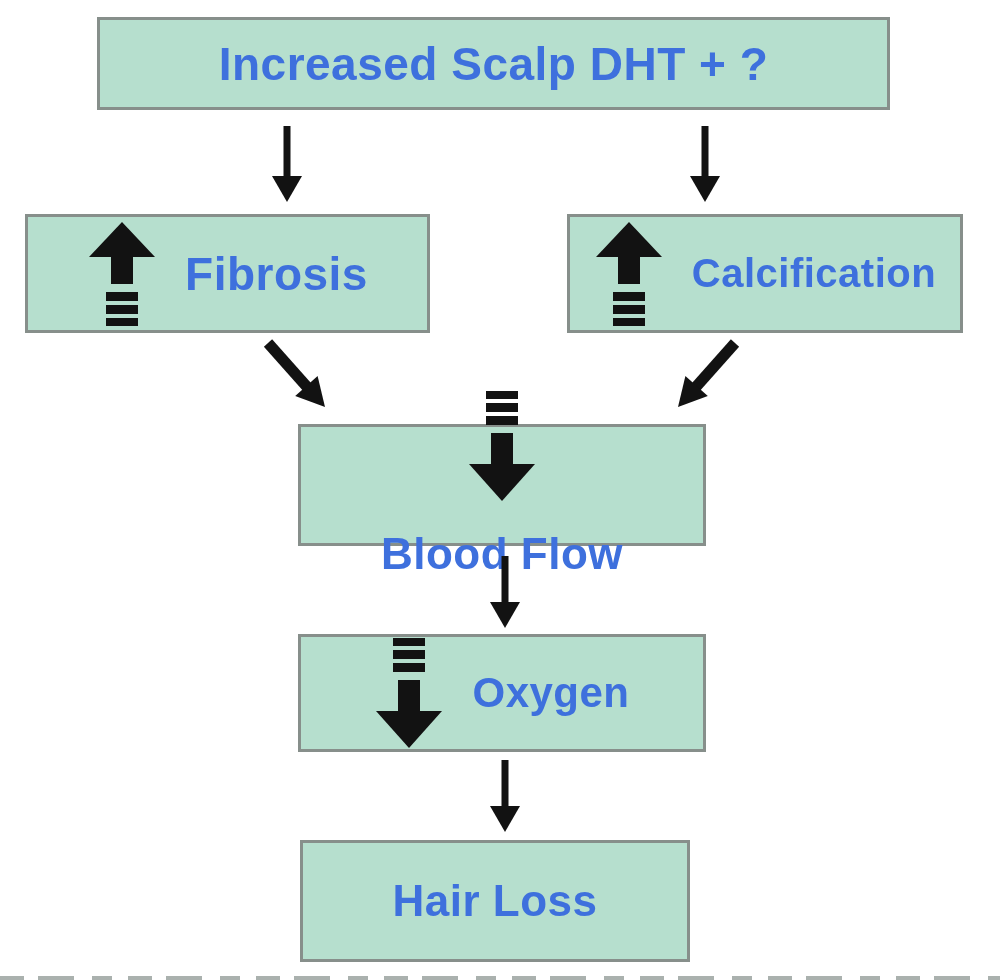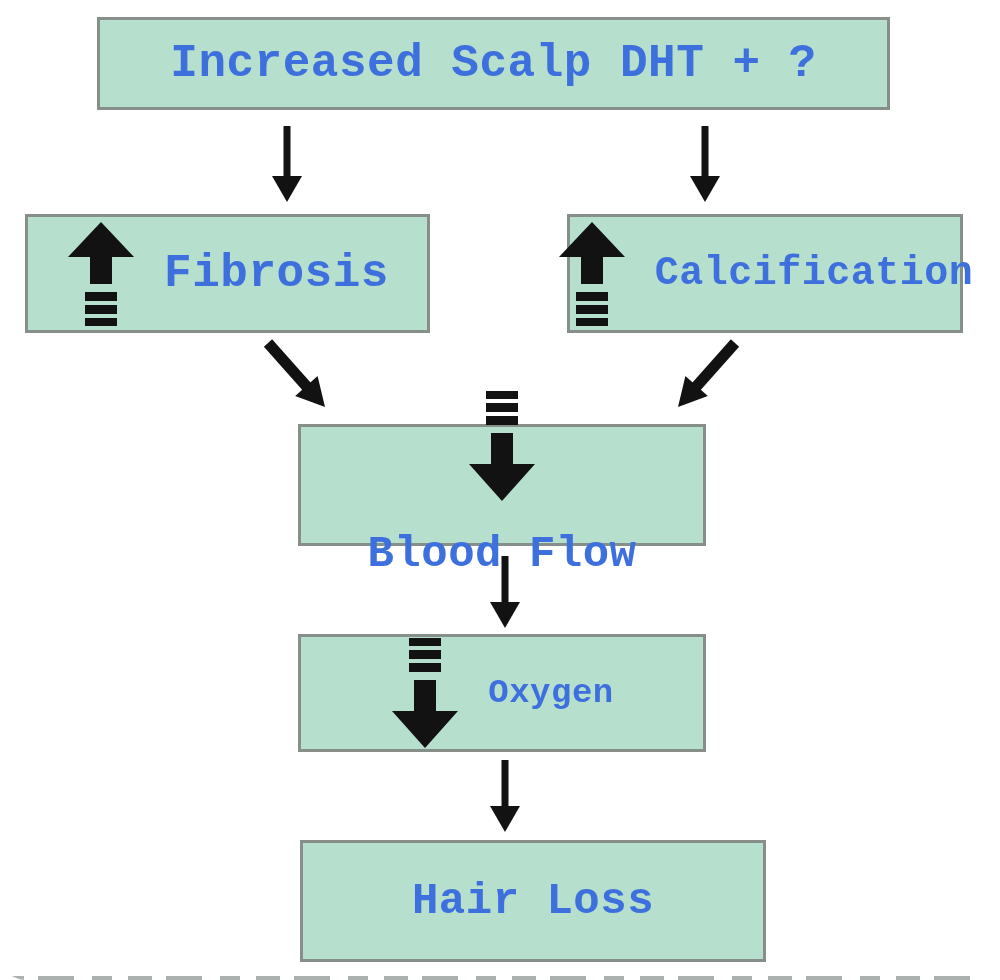--- a/index.html
+++ b/index.html
@@ -7,23 +7,22 @@
     --box-border:#878f8b;
     --text-blue:#3e70dd;
     --arrow-black:#121212;
     --edge-gray:#aab1ae;
   }
   html,body{margin:0;padding:0;background:#ffffff;}
   .stage{
     position:relative;
     width:1000px;height:980px;
     background:#ffffff;
-    font-family:Liberation Mono, monospace;
+    font-family:Liberation Sans, sans-serif;
     overflow:hidden;
-    border-radius:26px;
   }
   .node{
     position:absolute;
     background:var(--box-fill);
     border:3px solid var(--box-border);
     box-sizing:border-box;
     display:flex;
     align-items:center;
     justify-content:center;
     gap:28px;
@@ -36,22 +35,22 @@
     white-space:nowrap;
   }
   .node-top   {left:97px;  top:17px;  width:793px; height:93px;}
   .node-top .label{font-size:46px;}
   .node-fib   {left:25px;  top:214px; width:405px; height:119px;}
   .node-fib .label{font-size:46px;}
   .node-calc  {left:567px; top:214px; width:396px; height:119px;}
   .node-calc .label{font-size:40px;}
   .node-blood {left:298px; top:424px; width:408px; height:122px;flex-direction:column;}
   .node-oxy   {left:298px; top:634px; width:408px; height:118px;}
-  .node-oxy .label{font-size:34px;}
-  .node-hair  {left:300px; top:840px; width:466px; height:122px;}
+  .node-oxy .label{font-size:42px;}
+  .node-hair  {left:300px; top:840px; width:390px; height:122px;}
   .trend-icon{flex:0 0 auto; display:block;}
   .conn{position:absolute;}
   .edge-crop{
     position:absolute;left:0;bottom:0;width:100%;height:4px;
     background:repeating-linear-gradient(90deg,
       var(--edge-gray) 0 24px, transparent 24px 38px,
       var(--edge-gray) 38px 74px, transparent 74px 92px,
       var(--edge-gray) 92px 112px, transparent 112px 128px);
   }
 </style>

